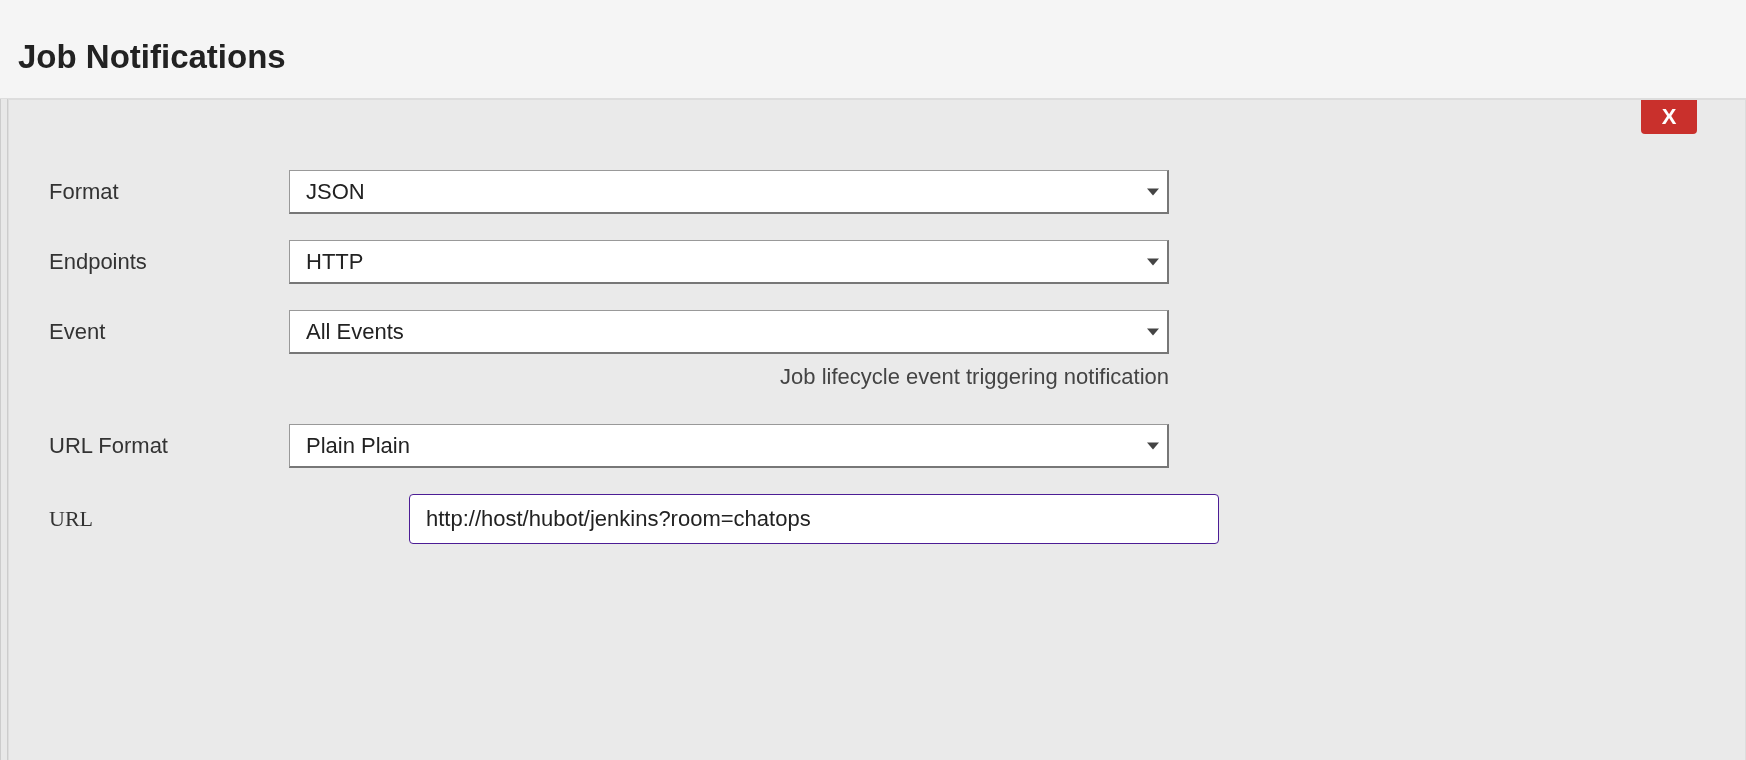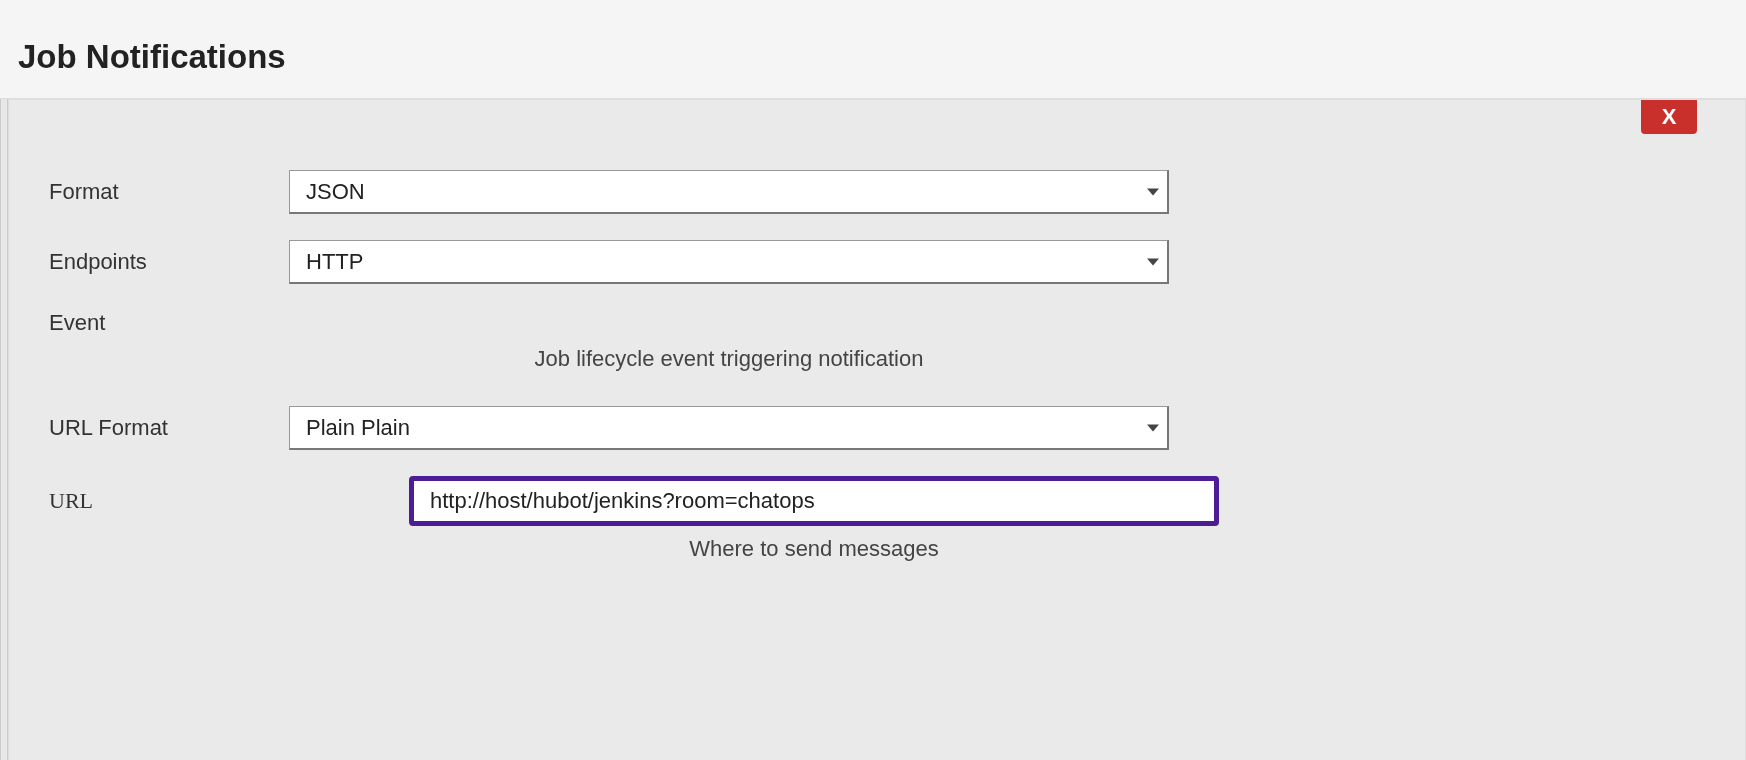--- a/index.html
+++ b/index.html
@@ -113,30 +113,30 @@
     width: 0;
     height: 0;
     border-left: 6px solid transparent;
     border-right: 6px solid transparent;
     border-top: 7px solid #444;
   }
   .text-input {
     width: 100%;
     height: 50px;
     background: #fff;
-    border: 5px solid #4c1d95;
+    border: 1px solid #4c1d95;
     border-radius: 4px;
     padding: 0 16px;
     font-size: 22px;
     color: #222;
   }
   .help-text {
     font-size: 22px;
     color: #444;
-    text-align: center;
+    text-align: right;
     margin: 10px 0 34px 240px;
     max-width: 880px;
   }
   .help-text.indent { margin-left: 360px; max-width: 810px; }
 </style>
 </head>
 <body>
 
 <div class="page">
 
@@ -170,36 +170,41 @@
         <div class="form-control-wrap">
           <div class="select-box">
             <span>HTTP</span>
             <span class="arrow"></span>
           </div>
         </div>
       </div>
 
       <div class="form-row with-help">
         <div class="form-label">Event</div>
+        <div class="form-control-wrap">
+          <div class="select-box">
+            <span>All Events</span>
+            <span class="arrow"></span>
+          </div>
+        </div>
       </div>
       <div class="help-text">Job lifecycle event triggering notification</div>
 
       <div class="form-row">
         <div class="form-label">URL Format</div>
         <div class="form-control-wrap">
           <div class="select-box">
             <span>Plain Plain</span>
             <span class="arrow"></span>
           </div>
         </div>
       </div>
 
       <div class="form-row with-help">
         <div class="form-label indent">URL</div>
         <div class="form-control-wrap narrow">
           <input type="text" class="text-input" value="http://host/hubot/jenkins?room=chatops" style="">
         </div>
       </div>
-      <div class="help-text indent">Where to send messages</div>
 
     </div>
   </div>
 </div>
 
 </body></html>

